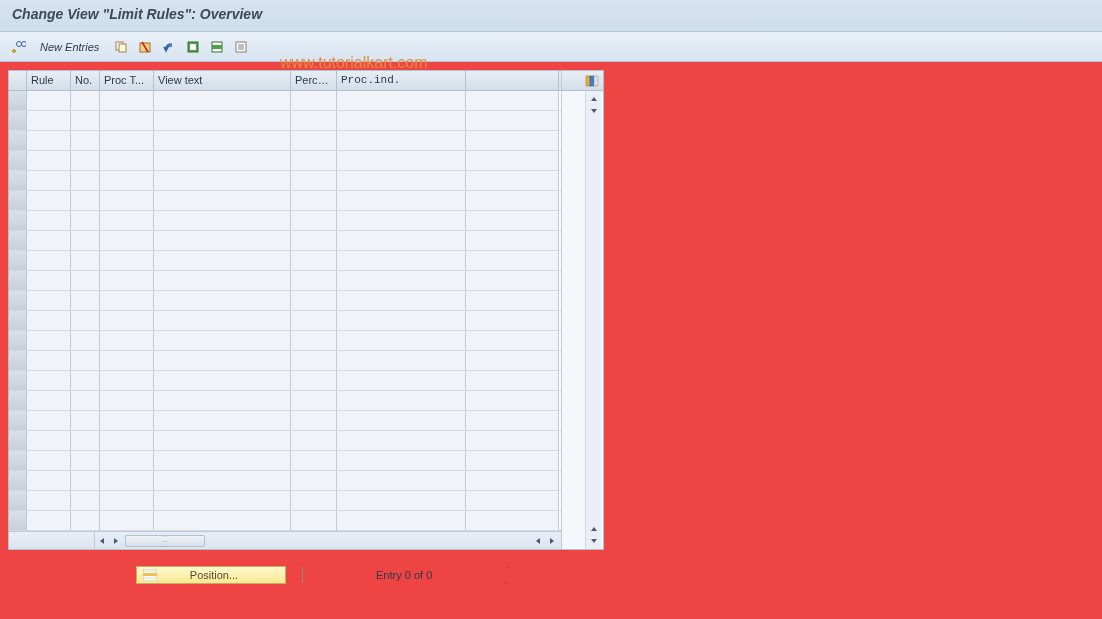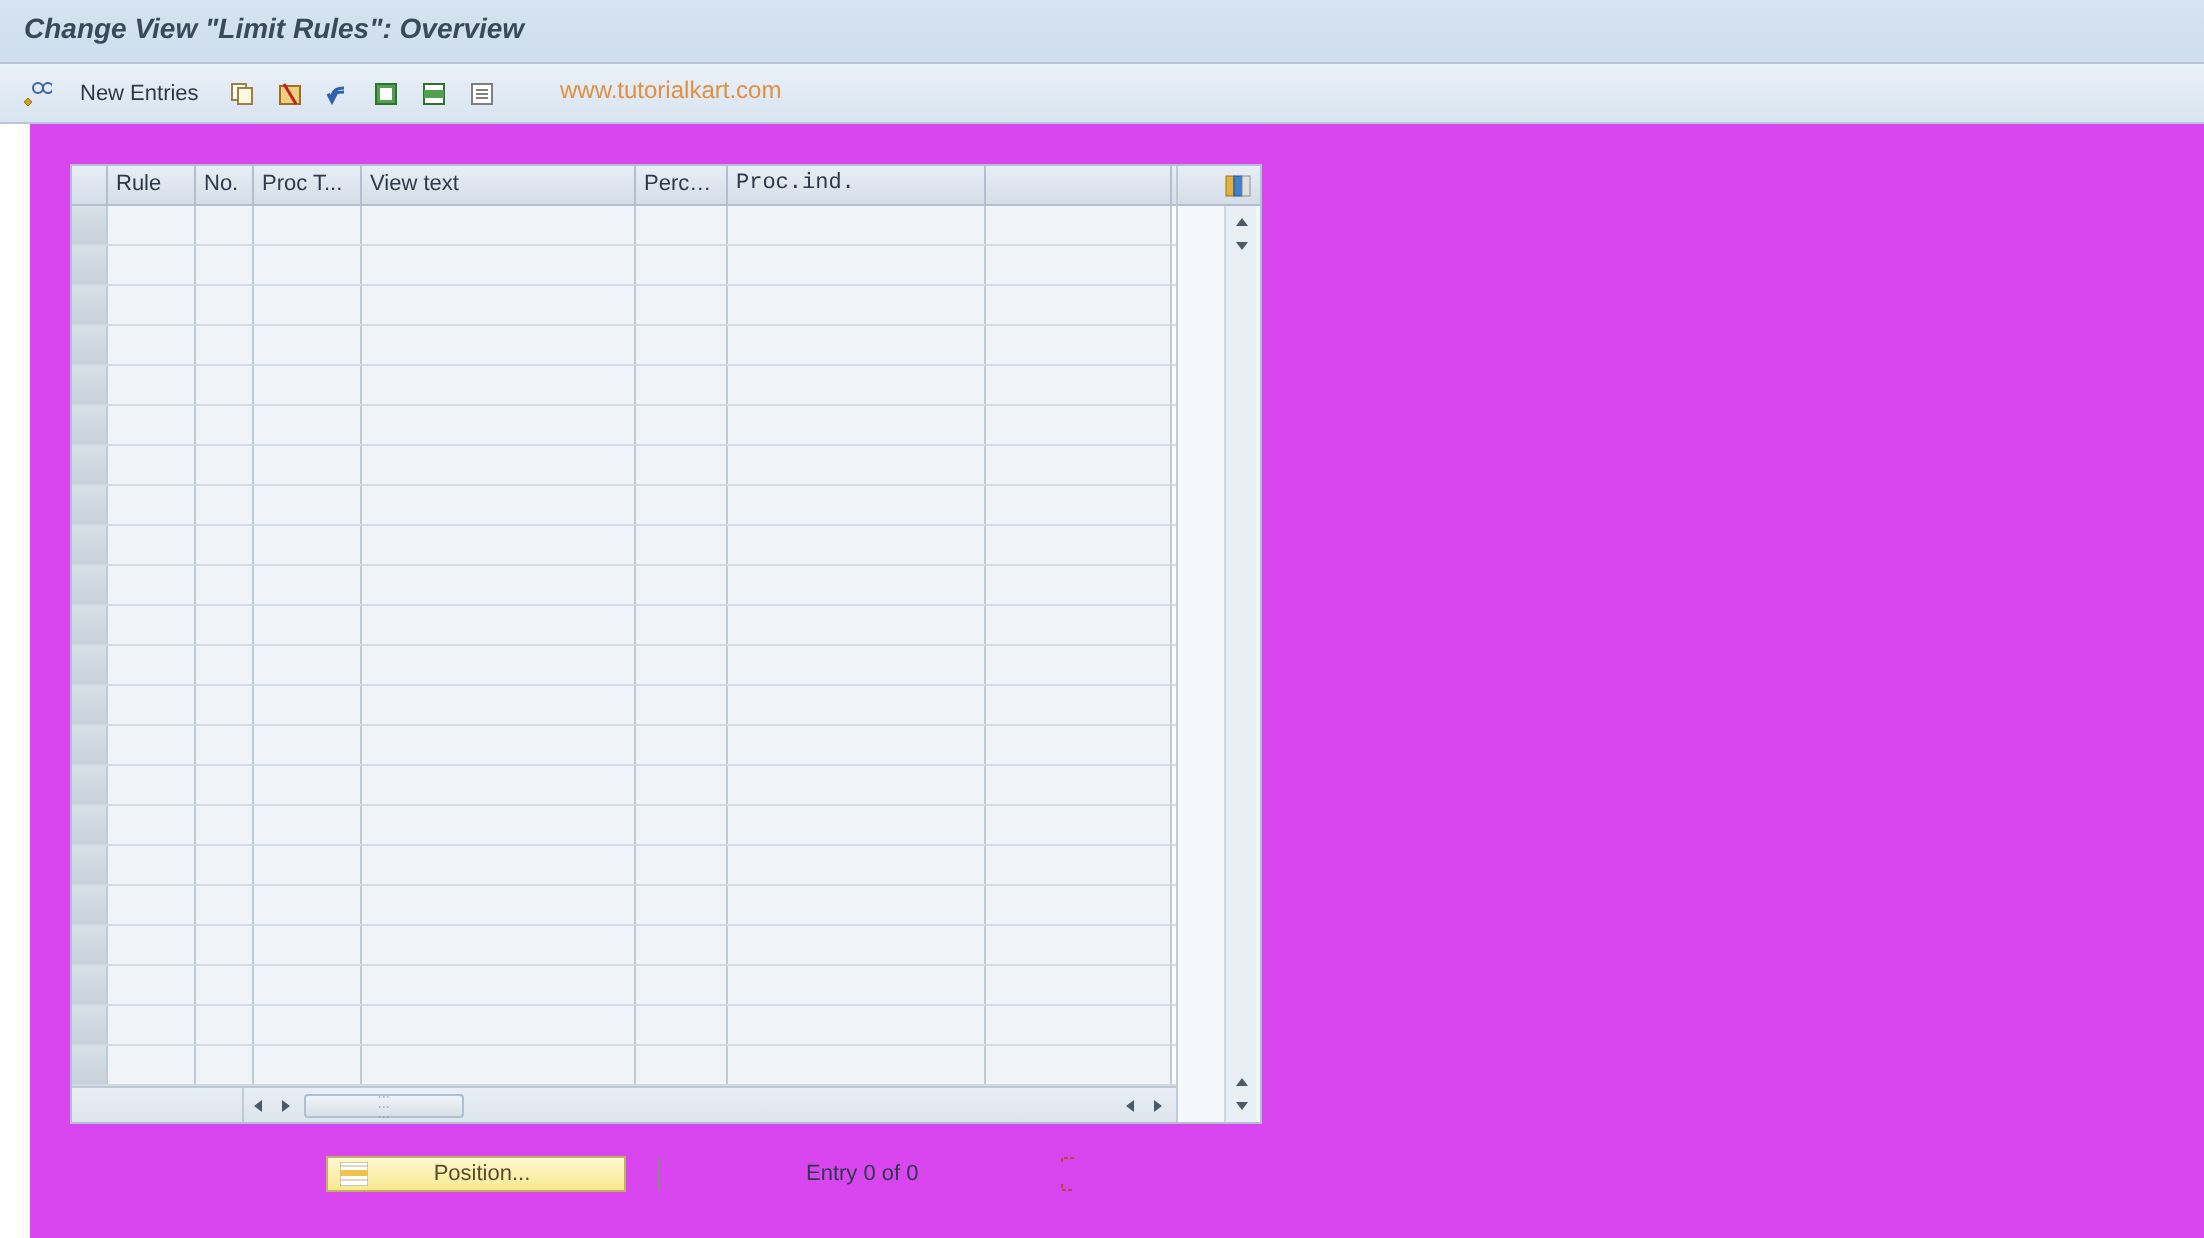--- a/index.html
+++ b/index.html
@@ -41,35 +41,35 @@
       align-items: center;
       justify-content: center;
       cursor: pointer;
       border-radius: 2px;
     }
     .toolbar-text-btn {
       padding: 3px 8px;
       cursor: pointer;
       color: #2a3a4a;
       border-radius: 2px;
+      font-style: italic;
     }
     .watermark {
       position: absolute;
       left: 280px;
-      top: 6px;
-      font-size: 12px;
+      top: 22px;
+      font-size: 16px;
       color: #e09040;
       font-weight: normal;
       pointer-events: none;
     }
     .content-area {
-      padding: 20px;
-      background: #d946ef;
+      padding: 8px;
+      background: #ef4444;
       height: calc(100% - 62px);
-      margin-left: 15px;
     }
     .table-container {
       background: #fff;
       border: 1px solid #b0c0d0;
       width: 596px;
       height: 480px;
       position: relative;
       display: flex;
     }
     .table-main {

